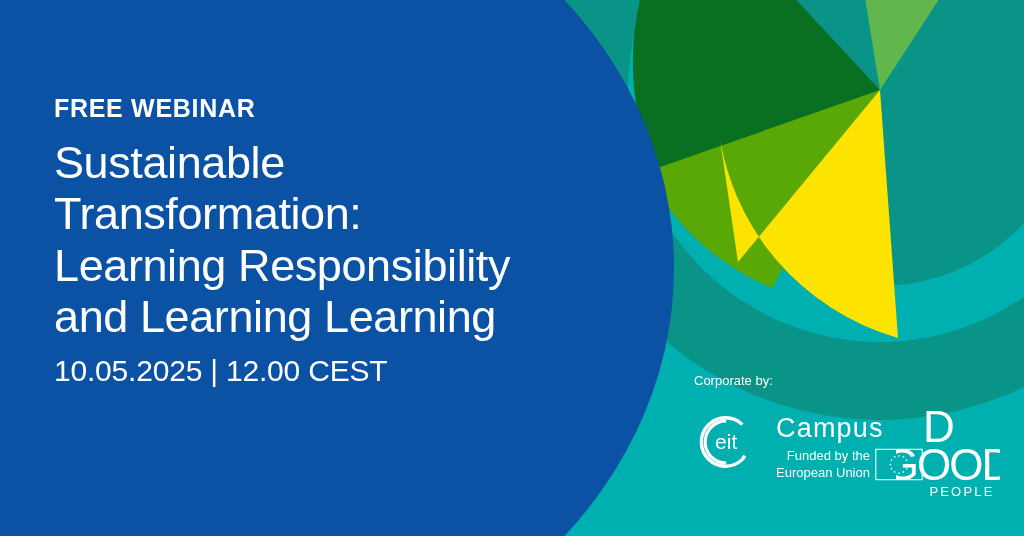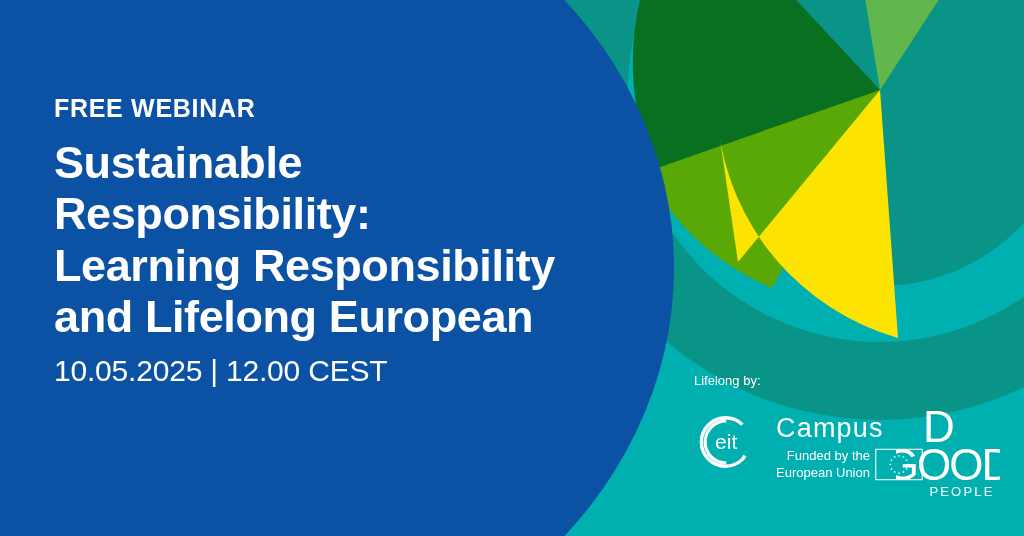--- a/index.html
+++ b/index.html
@@ -38,21 +38,21 @@
     font-weight: bold;
     letter-spacing: 0.7px;
     line-height: 1;
     margin: 0 0 16px 0;
     white-space: nowrap;
   }
   #title {
     margin: 0;
     color: #ffffff;
     font-size: 45px;
-    font-weight: bold;
+    font-weight: normal;
     line-height: 1.14;
     letter-spacing: -0.4px;
   }
   #title .tline {
     display: block;
     white-space: nowrap;
   }
   #datetime {
     margin: 14px 0 0 0;
     color: #ffffff;
@@ -155,29 +155,29 @@
       <path d="M 880 90 L 738 262 L 718 125 A 250 250 0 0 0 898 338 Z" fill="#FCE400"></path>
 
       <ellipse cx="172" cy="268" rx="502" ry="430" fill="#0B52A4"></ellipse>
     </g>
   </svg>
 
   <div id="text-block">
     <div id="eyebrow">FREE WEBINAR</div>
     <h1 id="title">
       <span class="tline">Sustainable</span>
-      <span class="tline">Responsibility:</span>
+      <span class="tline">Transformation:</span>
       <span class="tline">Learning Responsibility</span>
-      <span class="tline">and Lifelong European</span>
+      <span class="tline">and Learning Learning</span>
     </h1>
     <div id="datetime">10.05.2025 | 12.00 CEST</div>
   </div>
 
   <div id="organised-by-block">
-    <div id="organised-by-label">Lifelong by:</div>
+    <div id="organised-by-label">Corporate by:</div>
 
     <div id="eit-campus-logo">
 
       <svg id="eit-mark" viewBox="0 0 100 100" aria-hidden="true">
 
         <path d="M 78 22 A 39 39 0 1 0 78 78" fill="none" stroke="#ffffff" stroke-width="5.5" stroke-linecap="butt"></path>
         <path d="M 78 78 A 39 39 0 0 0 82 72" fill="none" stroke="#ffffff" stroke-width="5.5" stroke-linecap="butt"></path>
 
         <path d="M 52 16 A 34 34 0 1 0 52 84" fill="none" stroke="#ffffff" stroke-width="5" stroke-linecap="butt"></path>
 

